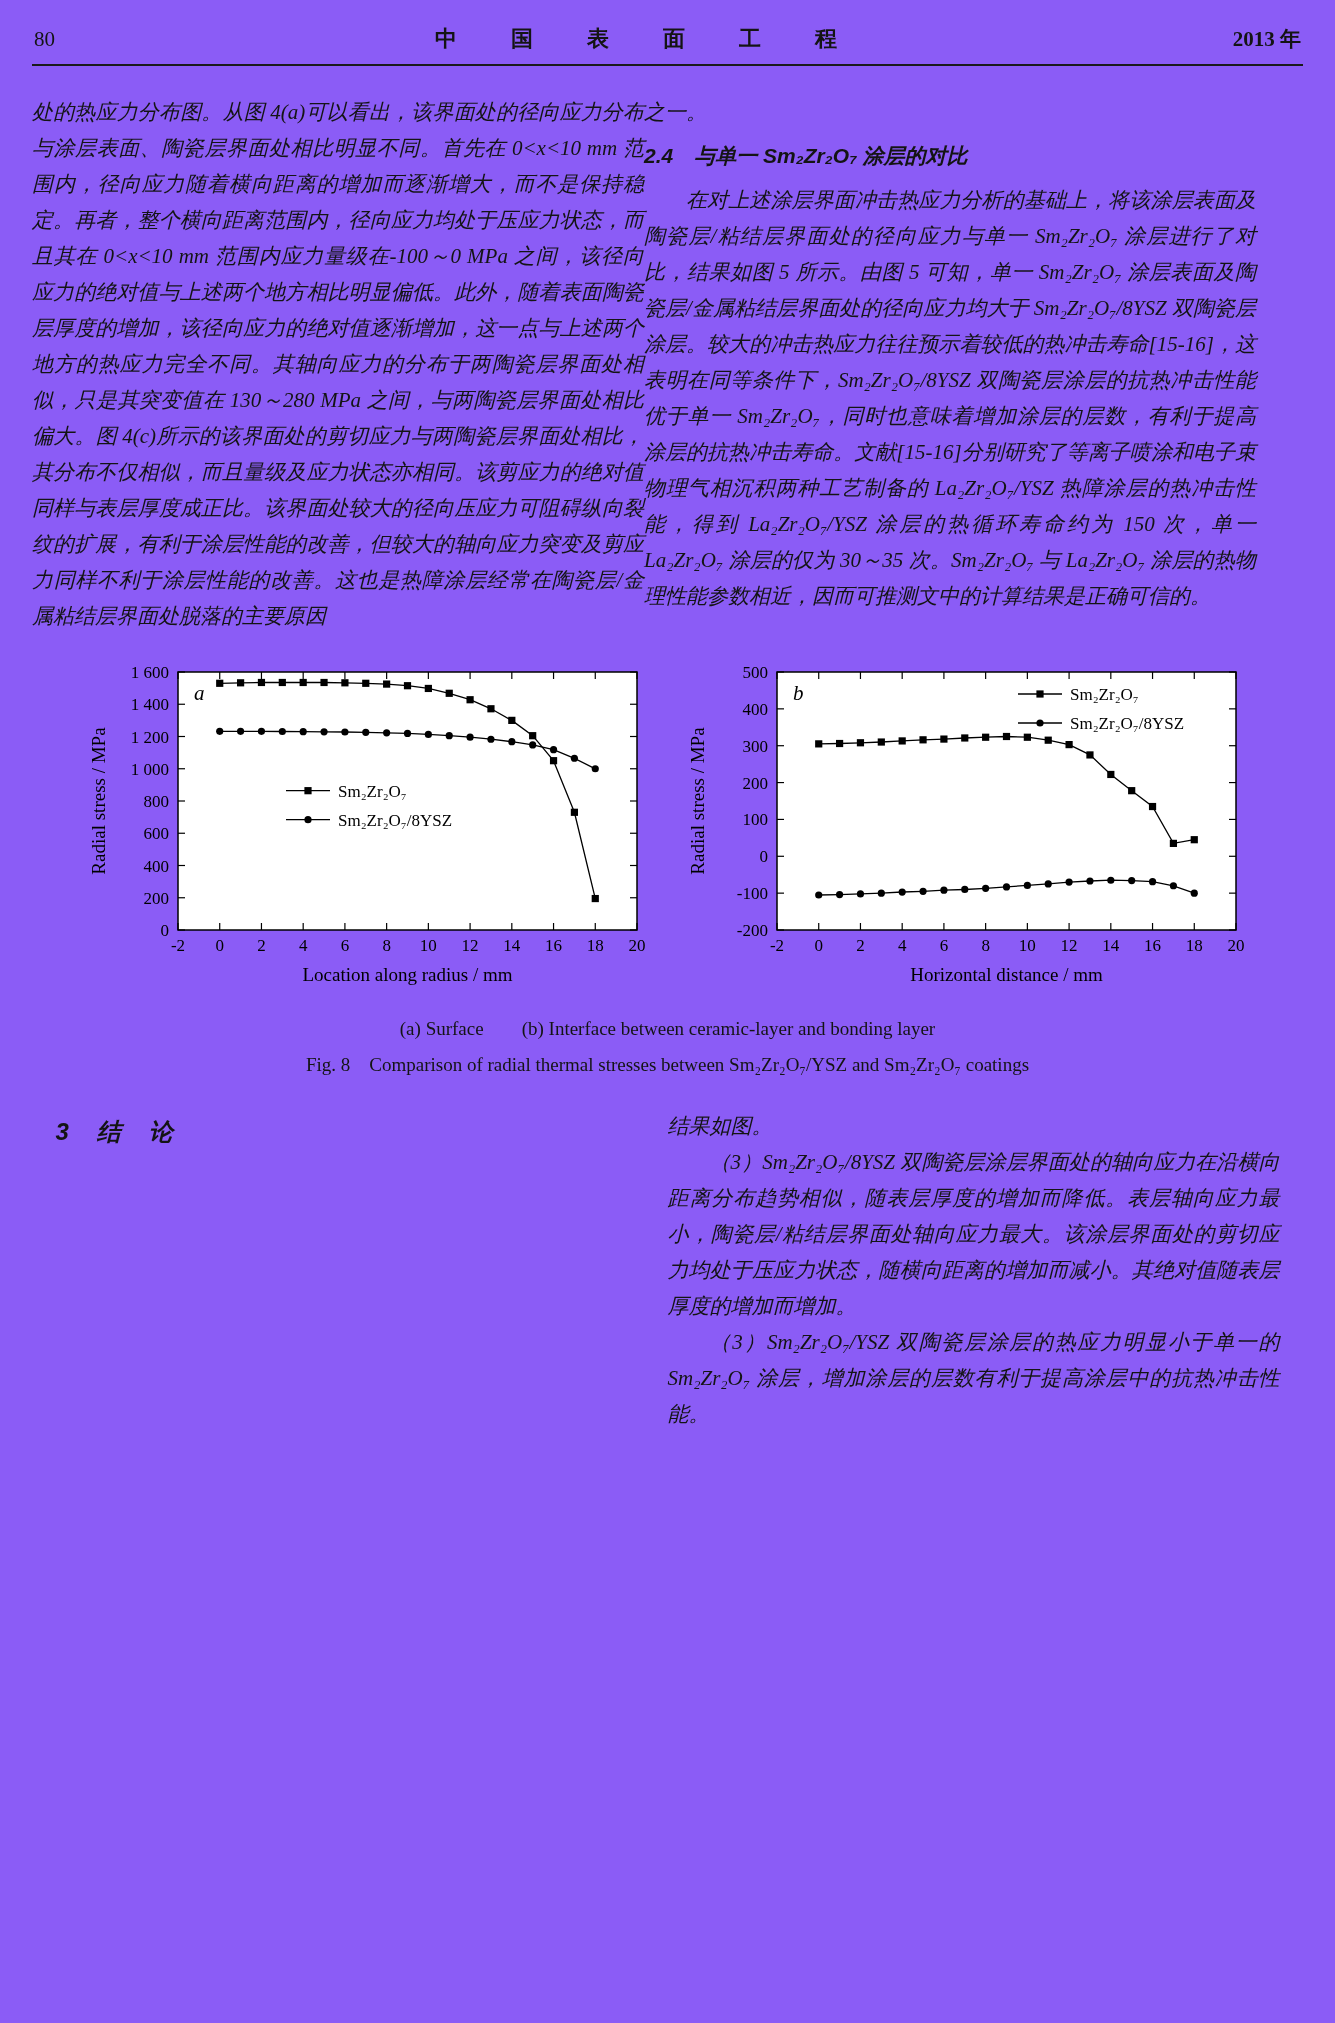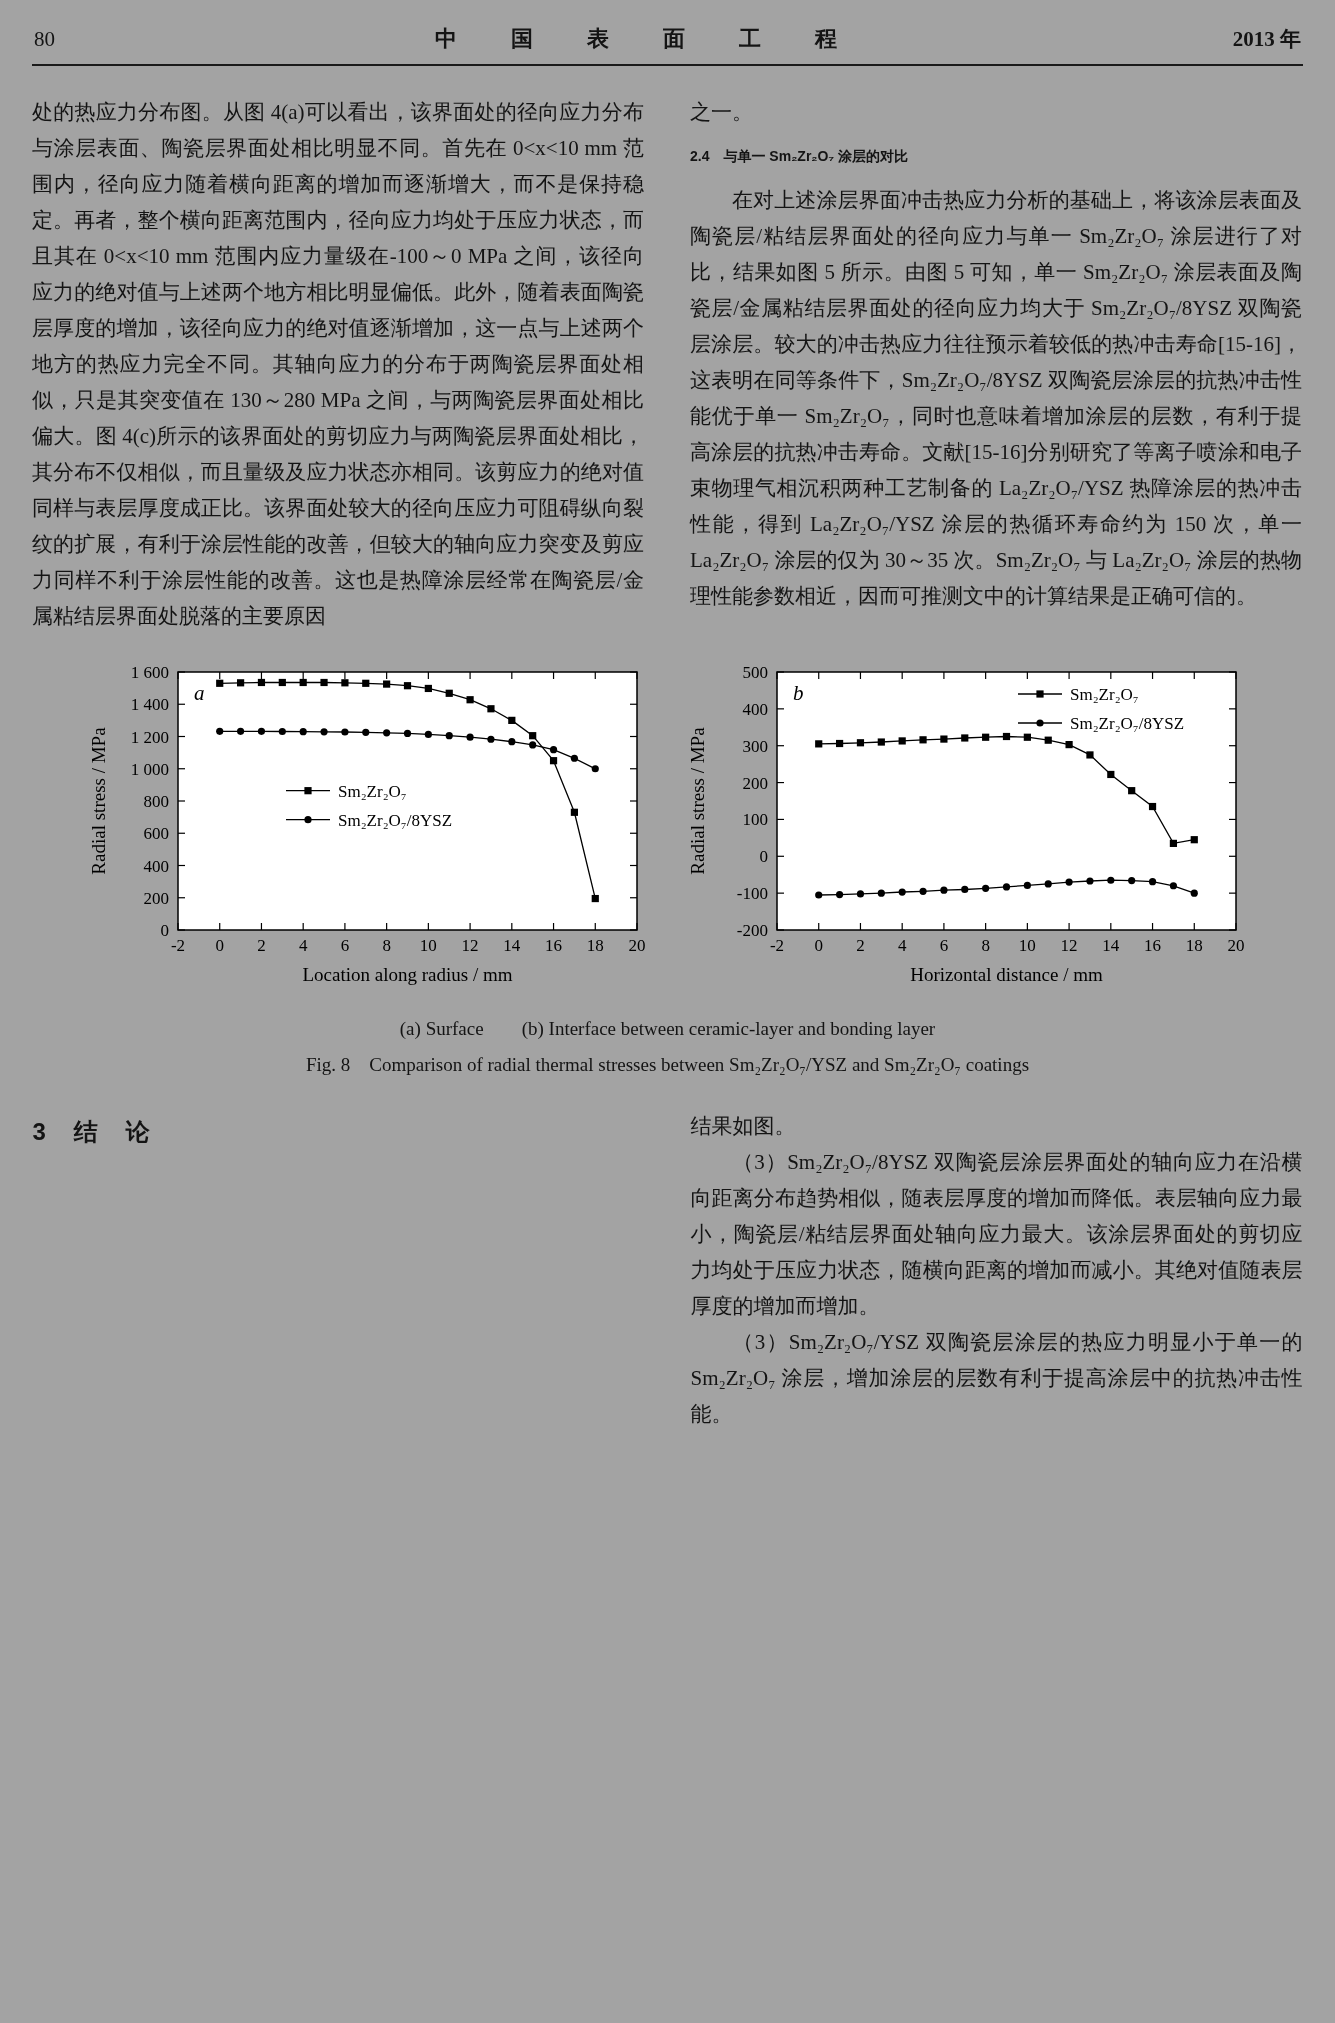--- a/index.html
+++ b/index.html
@@ -1,33 +1,33 @@
 <!DOCTYPE html>
 <html><head>
 <meta charset="utf-8">
 <style>
   html,body{margin:0;padding:0;background:#e8e8e8;}
   .page{
-    position:relative;width:1335px;height:2023px;margin:0 auto;background:#a3a3a3;
+    position:relative;width:1335px;height:2023px;margin:0 auto;background:#8b5cf6;
     font-family:"Liberation Serif","DejaVu Serif",serif;color:#141414;
     box-sizing:border-box;padding:22px 32px 0 32px;overflow:hidden;
   }
   .header{
     display:flex;justify-content:space-between;align-items:baseline;
     font-size:21px;padding:2px 2px 10px 2px;border-bottom:2.5px solid #1a1a1a;
   }
   .header .pageno{font-size:21px;}
   .header .journal{font-weight:bold;font-size:22px;letter-spacing:16px;}
   .header .year{font-size:21px;font-weight:bold;}
-  .columns{display:flex;gap:46px;margin-top:28px;}
+  .columns{display:flex;margin-top:28px;font-style:italic;}
   .col{width:612px;font-size:21px;line-height:36px;text-align:justify;}
   p{margin:0;}
   .indent{text-indent:42px;}
   .subsection{
-    font-size:14px;font-weight:bold;margin:8px 0 8px 0;
+    font-size:21px;font-weight:bold;margin:8px 0 8px 0;
     font-family:"Liberation Sans","DejaVu Sans",sans-serif;
   }
   .figure{margin-top:26px;}
   .charts{display:flex;justify-content:center;gap:34px;}
   .chart{width:565px;height:332px;}
   .caption-sub{text-align:center;font-size:19px;margin-top:24px;}
   .caption-cn{text-align:center;font-size:20px;margin-top:16px;}
   .caption-en{text-align:center;font-size:19px;margin-top:10px;}
   .section-heading{
     font-size:24px;font-weight:bold;margin:6px 0 20px 0;

